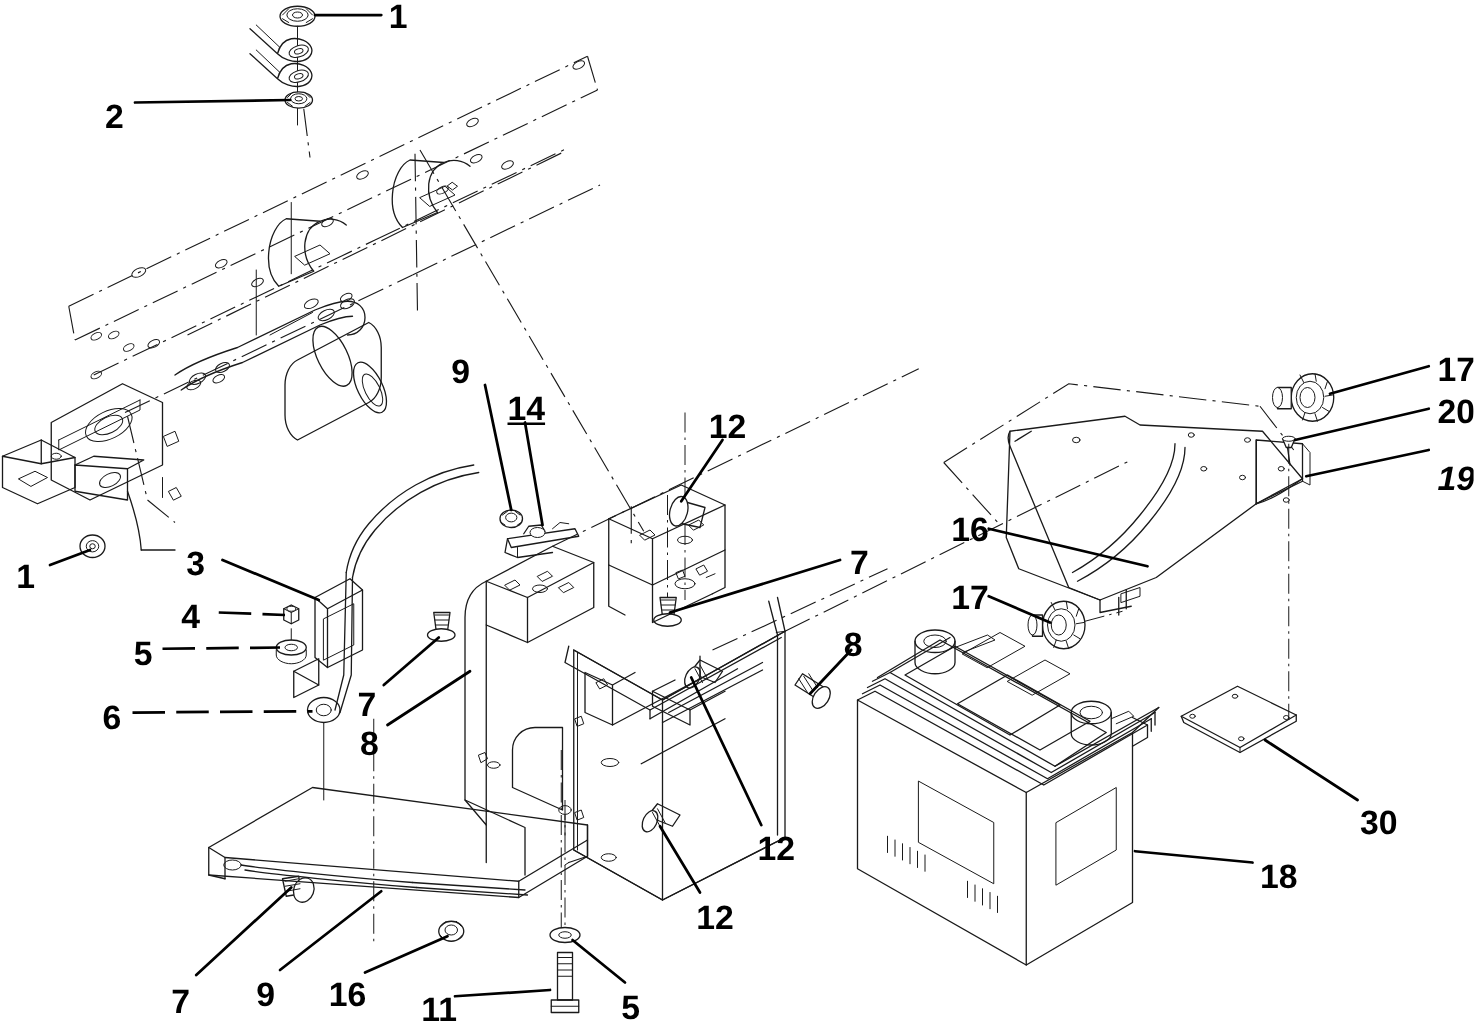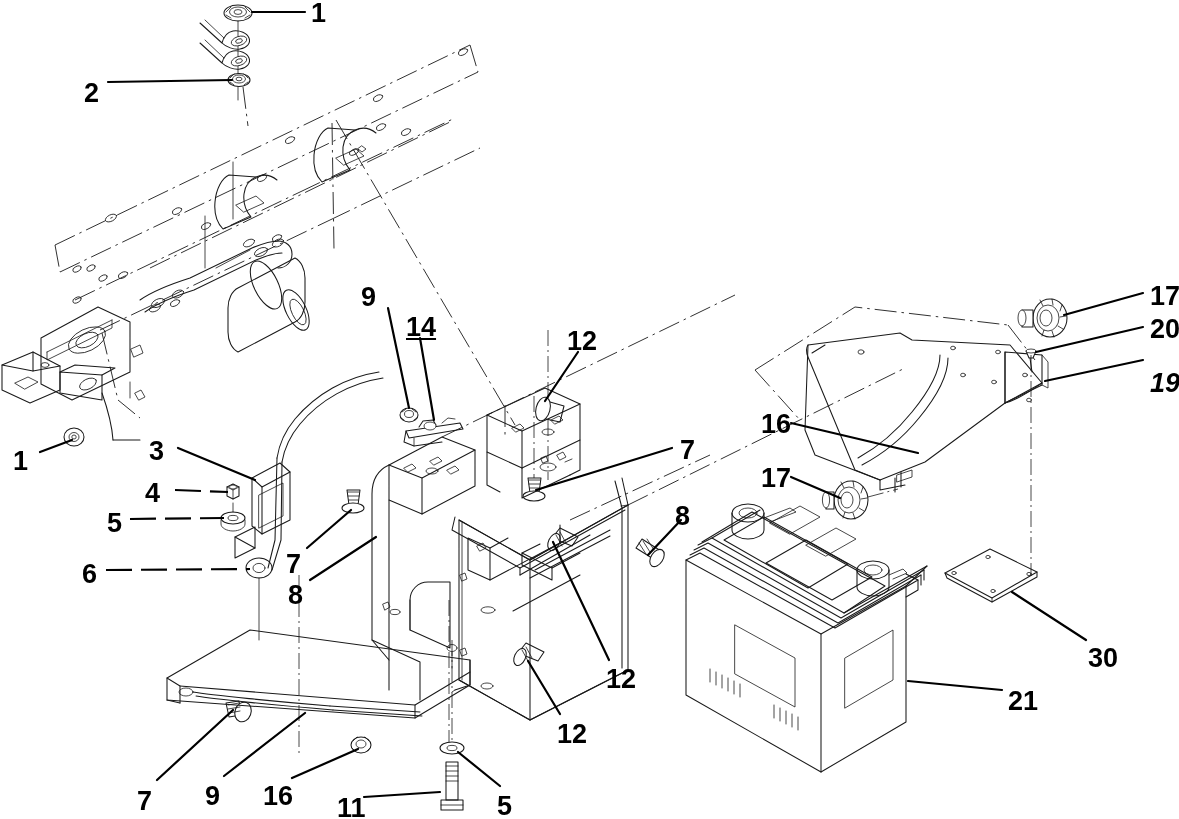--- a/index.html
+++ b/index.html
@@ -513,21 +513,21 @@
   <div class="callout" style="left:680px;top:437px;">7</div>
   <div class="callout" style="left:145px;top:480px;">4</div>
   <div class="callout" style="left:761px;top:465px;">17</div>
   <div class="callout" style="left:107px;top:510px;">5</div>
   <div class="callout" style="left:675px;top:503px;">8</div>
   <div class="callout" style="left:286px;top:551px;">7</div>
   <div class="callout" style="left:82px;top:561px;">6</div>
   <div class="callout" style="left:288px;top:582px;">8</div>
   <div class="callout" style="left:606px;top:666px;">12</div>
   <div class="callout" style="left:1088px;top:645px;">30</div>
-  <div class="callout" style="left:1008px;top:688px;">21</div>
+  <div class="callout" style="left:1008px;top:688px;">18</div>
   <div class="callout" style="left:557px;top:721px;">12</div>
   <div class="callout" style="left:137px;top:788px;">7</div>
   <div class="callout" style="left:205px;top:783px;">9</div>
   <div class="callout" style="left:263px;top:783px;">16</div>
   <div class="callout" style="left:337px;top:795px;">11</div>
   <div class="callout" style="left:497px;top:793px;">5</div>
 
 </div>
 
 </body></html>

